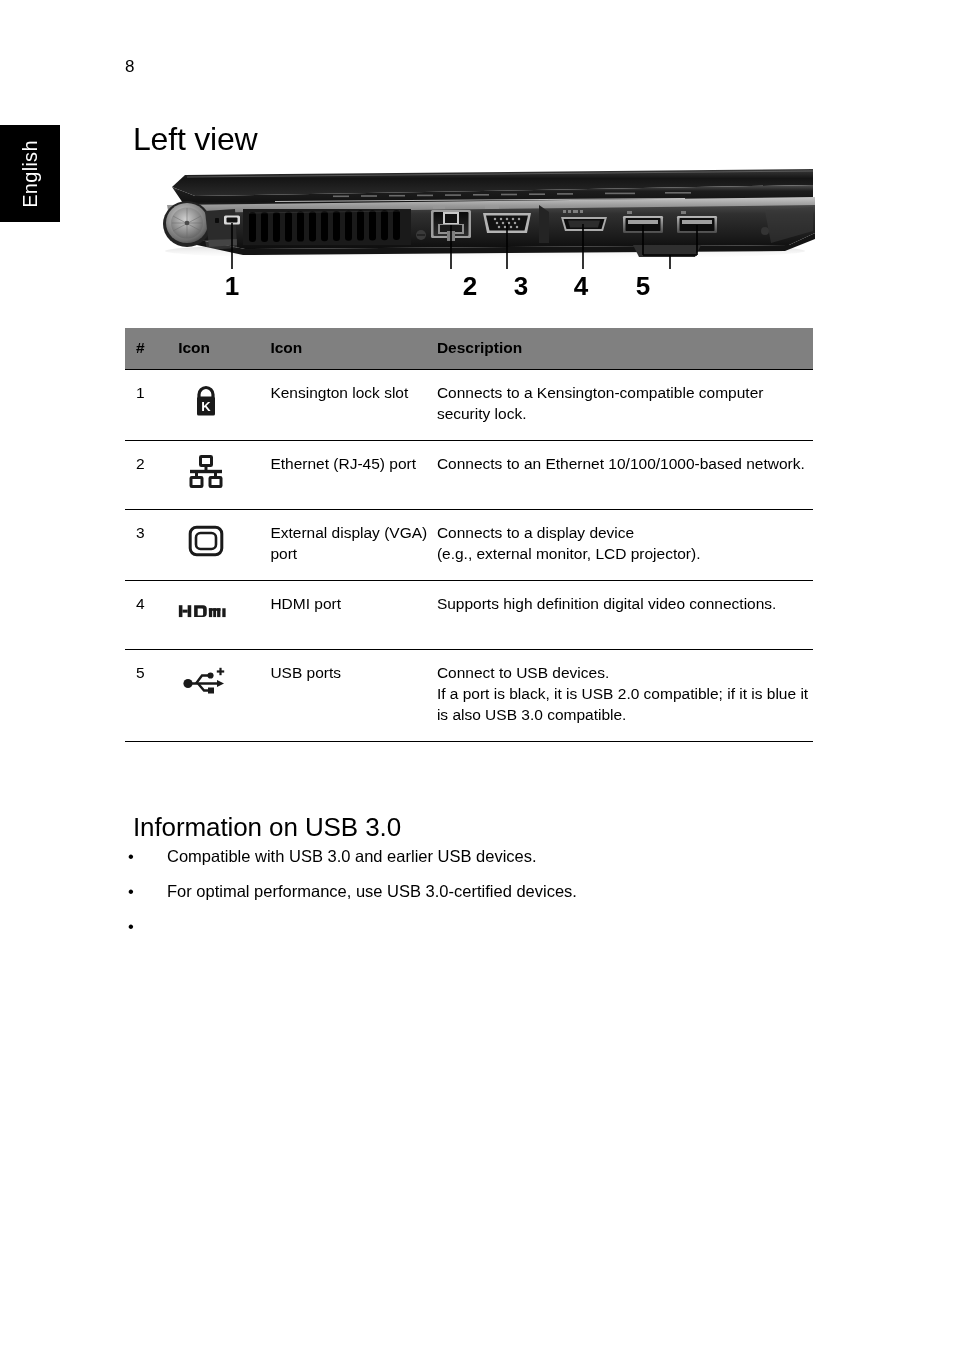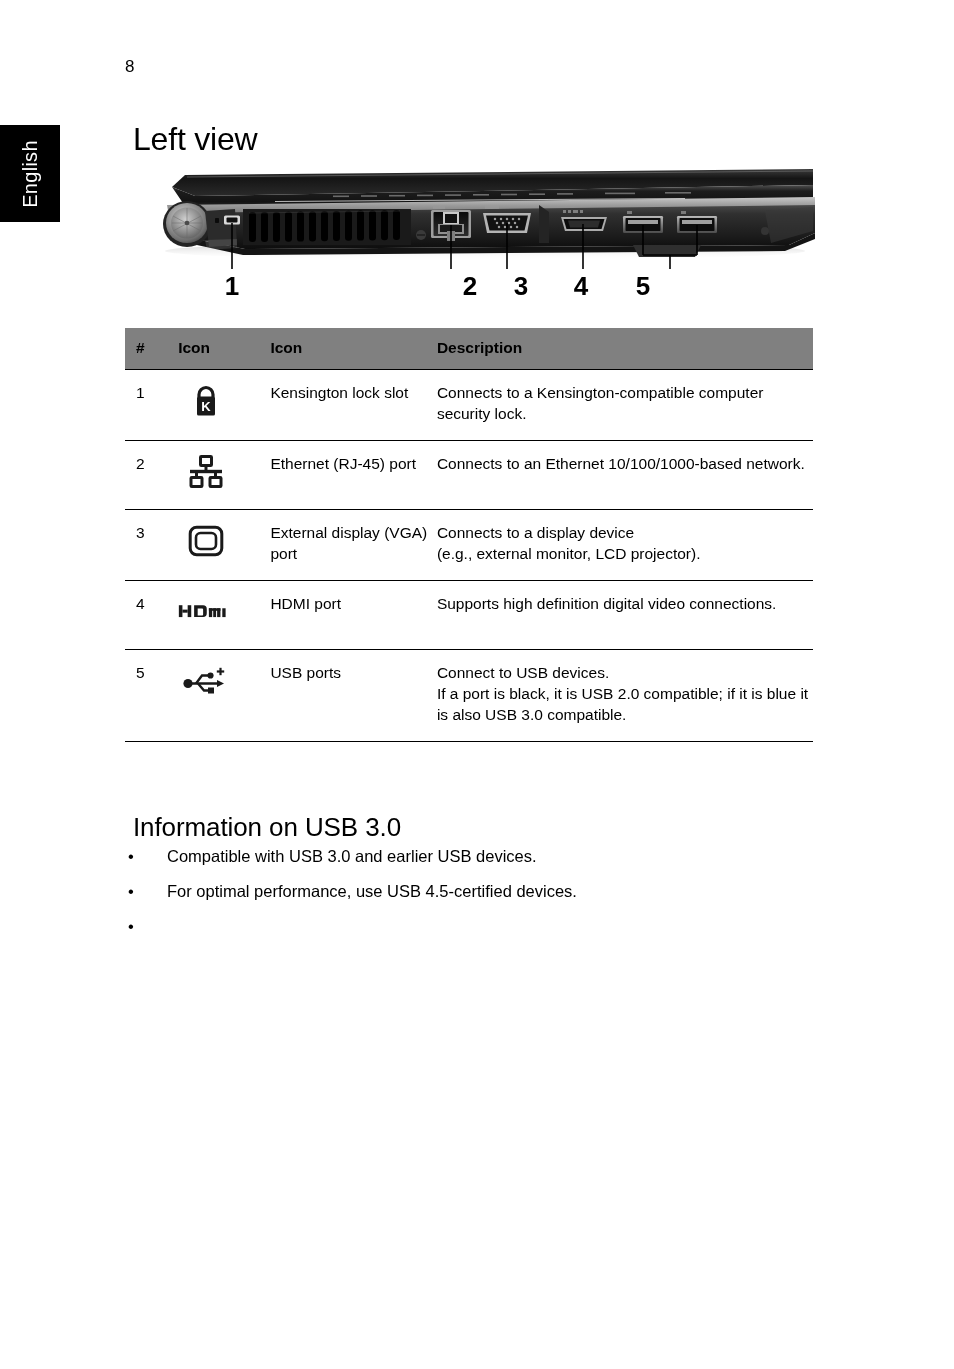--- a/index.html
+++ b/index.html
@@ -512,18 +512,18 @@
 
 <h2 class="section-title">Information on USB 3.0</h2>
 
 <ul class="bullet-list">
   <li>
     <span class="bullet-dot">•</span>
     <span>Compatible with USB 3.0 and earlier USB devices.</span>
   </li>
   <li>
     <span class="bullet-dot">•</span>
-    <span>For optimal performance, use USB 4.5-certified devices.</span>
+    <span>For optimal performance, use USB 3.0-certified devices.</span>
   </li>
   <li>
     <span class="bullet-dot">•</span>
   </li>
 </ul>
 
 </body></html>

